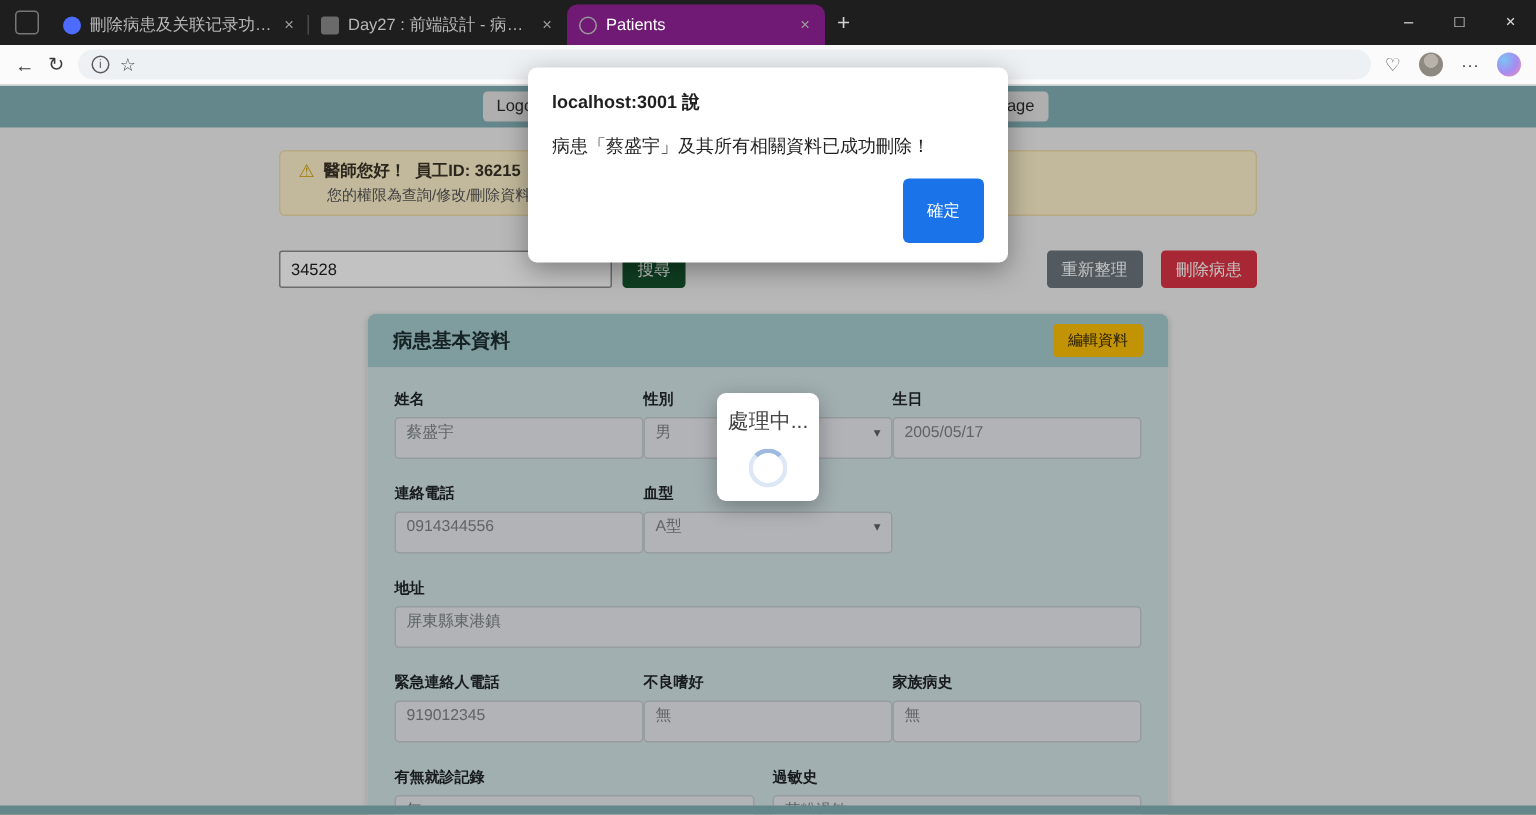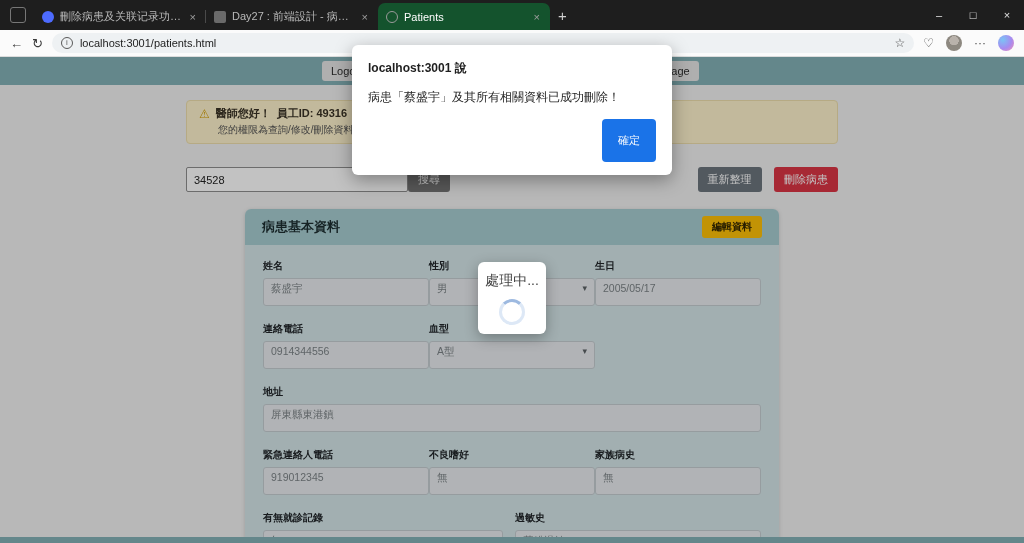--- a/index.html
+++ b/index.html
@@ -6,21 +6,21 @@
   html,body { width: 1024px; height: 543px; overflow: hidden; }
   body { font-family: "Liberation Sans", "DejaVu Sans", sans-serif; background: #000; }
   .screen { position: relative; width: 1024px; height: 543px; overflow: hidden; background: #f2f2f2; }
 
   
   .titlebar { position: absolute; top: 0; left: 0; right: 0; height: 30px; background: #1e1e1e; display: flex; align-items: flex-end; }
   .tab-actions { width: 16px; height: 16px; border: 1px solid #777; border-radius: 3px; margin: 0 8px 7px 10px; }
   .tabstrip { display: flex; align-items: flex-end; height: 30px; flex: 1; min-width: 0; }
   .tab { display: flex; align-items: center; gap: 6px; height: 27px; width: 172px; padding: 0 8px; color: #b9b9b9; font-size: 11px; border-radius: 7px 7px 0 0; position: relative; }
   .tab + .tab::before { content:""; position:absolute; left:-1px; top:7px; height:13px; width:1px; background:#4a4a4a; }
-  .tab.active { background: #14532d; color: #fff; }
+  .tab.active { background: #701a75; color: #fff; }
   .tab.active::before { display:none; }
   .tab-title { flex: 1; white-space: nowrap; overflow: hidden; text-overflow: ellipsis; }
   .tab-close { font-size: 11px; color: #9f9f9f; padding: 0 2px; }
   .favicon { width: 12px; height: 12px; flex: 0 0 12px; }
   .favicon.deepseek { background: #4d6bfe; border-radius: 50%; }
   .favicon.ithome { background: #6a6a6a; border-radius: 2px; }
   .favicon.globe { border: 1.5px solid #9a9a9a; border-radius: 50%; }
   .new-tab { color: #cfcfcf; font-size: 15px; padding: 0 10px 6px 8px; }
   .win-controls { display: flex; align-items: center; height: 30px; }
   .win-controls span { width: 34px; text-align: center; color: #e3e3e3; font-size: 11px; line-height: 30px; }
@@ -46,29 +46,29 @@
   .content { width: 652px; margin: 0 auto; }
 
   .banner { margin-top: 15px; background: #fff3cd; border: 1px solid #efe0ae; border-radius: 4px; padding: 5px 12px 6px; }
   .banner-line1 { display: flex; align-items: center; gap: 6px; font-size: 11px; font-weight: bold; color: #3a3326; }
   .warn-glyph { color: #d39e00; font-size: 12px; }
   .banner-line2 { font-size: 10px; color: #555; margin: 2px 0 0 19px; }
 
   .search-row { display: flex; align-items: center; margin-top: 23px; }
   .search-input { width: 222px; height: 25px; border: 1px solid #8f8f8f; border-radius: 2px; background: #fff; font-size: 11px; padding: 0 7px; color: #222; font-family: inherit; }
   .btn { border: none; border-radius: 3px; font-size: 11px; height: 25px; padding: 0 10px; color: #fff; font-family: inherit; }
-  .btn-search { background: #737373; }
+  .btn-search { background: #14532d; margin-left: 7px; }
   .btn-refresh { background: #6c757d; }
   .btn-delete { background: #dc3545; margin-left: 8px; }
   .right-btns { margin-left: auto; }
 
   .card { width: 534px; margin: 17px auto 0; border-radius: 6px; overflow: hidden; box-shadow: 0 1px 4px rgba(0,0,0,0.15); }
   .card-header { height: 36px; background: #a8cdd2; display: flex; align-items: center; justify-content: space-between; padding: 0 17px; }
   .card-title { font-size: 13px; font-weight: bold; color: #1d2f31; }
-  .btn-edit { background: #ffc107; color: #332701; font-size: 10px; border: none; border-radius: 3px; padding: 4px 10px; font-family: inherit; font-weight: bold; }
+  .btn-edit { background: #ffc107; color: #332701; font-size: 10px; border: none; border-radius: 3px; padding: 4px 10px; font-family: inherit; }
   .card-body { background: #d5e7e9; padding: 14px 18px 20px; }
   .row3 { display: grid; grid-template-columns: 1fr 1fr 1fr; }
   .row1 { display: grid; grid-template-columns: 1fr; }
   .rowE { display: grid; grid-template-columns: 240px 1fr; column-gap: 12px; }
   .fgroup { margin-bottom: 16px; }
   .card-body > div:last-child .fgroup { margin-bottom: 0; }
   .flabel { font-size: 10px; font-weight: bold; color: #212529; margin-bottom: 5px; }
   .fvalue { height: 28px; background: #e9ecef; border: 1px solid #c6ced2; border-radius: 3px; font-size: 10.5px; color: #7d8488; line-height: 19px; padding: 0 7px; white-space: nowrap; overflow: hidden; position: relative; }
   .fvalue.select::after { content: "▾"; position: absolute; right: 7px; top: 0; color: #5c6367; font-size: 9px; line-height: 19px; }
 
@@ -118,21 +118,20 @@
       <span>□</span>
       <span>×</span>
     </div>
   </div>
 
   <div class="toolbar">
     <span class="nav-glyph">←</span>
     <span class="nav-glyph">↻</span>
     <div class="address">
       <span class="site-info">i</span>
-      <span class="url">localhost:3001/patients.html</span>
       <span class="star">☆</span>
     </div>
     <div class="tb-right">
       <span class="glyph">♡</span>
       <span class="avatar"></span>
       <span class="glyph">···</span>
       <span class="copilot"></span>
     </div>
   </div>
 
@@ -141,21 +140,21 @@
       <div class="nav-pill logout">Logout</div>
       <div class="nav-pill message">Message</div>
     </div>
 
     <div class="content">
 
       <div class="banner">
         <div class="banner-line1">
           <span class="warn-glyph">⚠</span>
           <span>醫師您好！</span>
-          <span>員工ID: 49316</span>
+          <span>員工ID: 36215</span>
         </div>
         <div class="banner-line2">您的權限為查詢/修改/刪除資料！</div>
       </div>
 
       <div class="search-row">
         <input class="search-input" value="34528" style="">
         <button class="btn btn-search">搜尋</button>
         <div class="right-btns">
           <button class="btn btn-refresh">重新整理</button>
           <button class="btn btn-delete">刪除病患</button>

